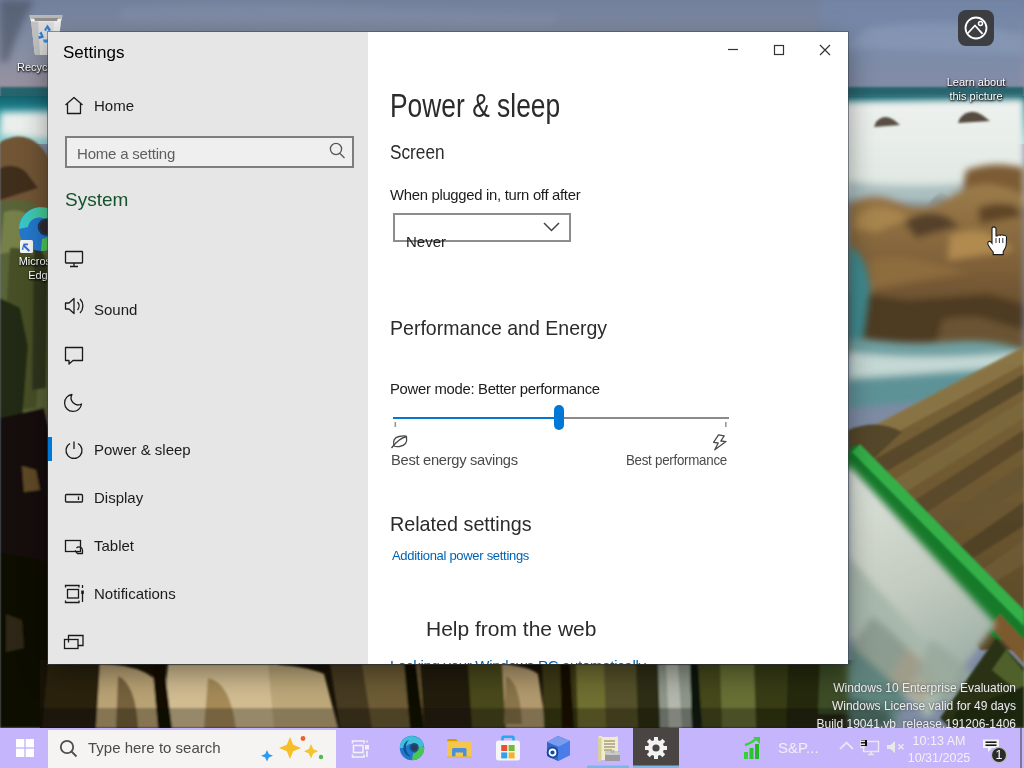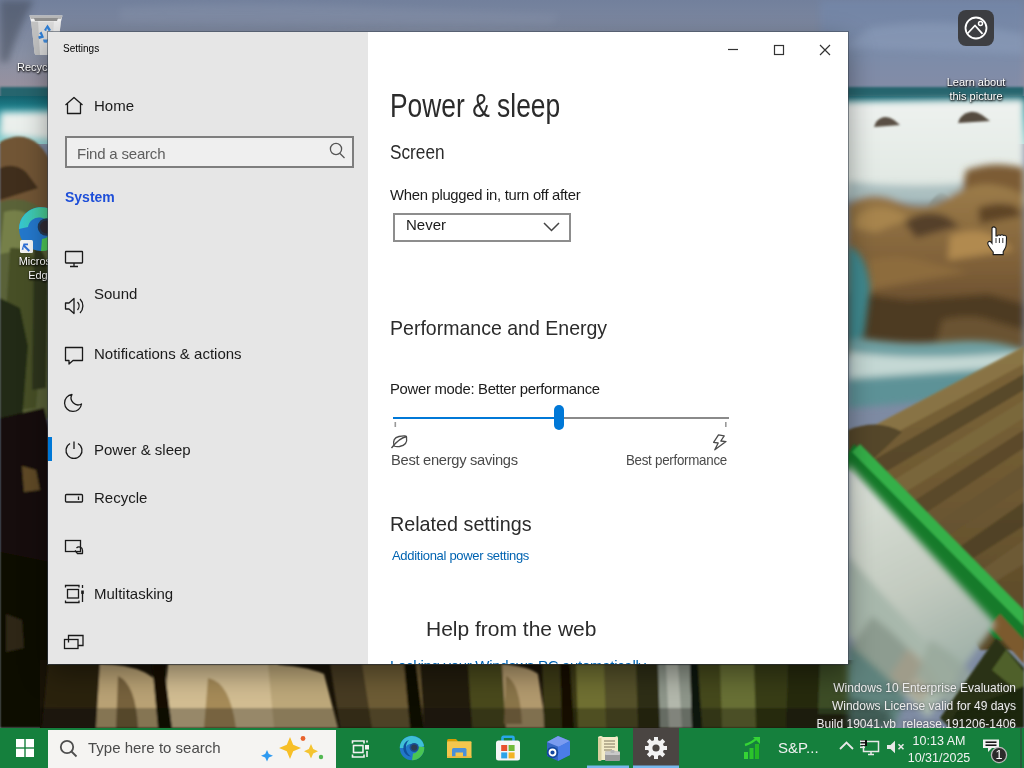--- a/index.html
+++ b/index.html
@@ -6,21 +6,21 @@
   body{width:1024px;height:768px;overflow:hidden;font-family:"Liberation Sans",sans-serif;}
   #desktop{position:relative;width:1024px;height:768px;overflow:hidden;background:#7e8ba3;}
   #wall{position:absolute;left:0;top:0;}
   .dicon-label{color:#fff;text-align:center;font-size:11px;line-height:14px;
     text-shadow:0 1px 2px rgba(0,0,0,.9),1px 1px 2px rgba(0,0,0,.8);}
   
   #win{position:absolute;left:48px;top:32px;width:800px;height:632px;background:#ffffff;
     box-shadow:0 10px 26px rgba(0,0,0,.4),0 0 0 1px rgba(70,80,95,.55);}
   #sidebar{position:absolute;left:0;top:0;width:320px;height:632px;background:#e6e6e6;}
   #content{position:absolute;left:320px;top:0;width:480px;height:632px;background:#fff;overflow:hidden;}
-  #title{position:absolute;left:15px;top:11px;font-size:10px;color:#000;}
+  #title{position:absolute;left:15px;top:11px;font-size:17px;color:#000;}
   .navrow{position:absolute;left:0;width:320px;height:36px;color:#1b1b1b;font-size:15px;text-align:right;}
   .navrow .lb{position:absolute;left:46px;top:3px;white-space:nowrap;}
   #selbar{position:absolute;left:0px;top:405px;width:4px;height:24px;background:#0078d7;}
   .h1{color:#2b2b2b;}
   a.blue{color:#0063b1;text-decoration:none;}
 </style>
 </head>
 <body>
 <div id="desktop">
 
@@ -238,36 +238,36 @@
     Windows 10 Enterprise Evaluation<br>Windows License valid for 49 days<br>Build 19041.vb_release.191206-1406
   </div>
 
   <div id="win">
     <div id="sidebar">
       <div id="title">Settings</div>
       <div class="navrow" style="top:62px;">
           <span class="lb">Home</span>
         </div>
       <div style="position:absolute;left:17px;top:104px;width:289px;height:32px;border:2px solid #7e7e7e;background:#efefef;box-sizing:border-box;"></div>
-      <div style="position:absolute;left:29px;top:113px;font-size:15px;color:#5e5e5e;letter-spacing:-0.2px;">Find a search</div>
-      <div style="position:absolute;left:17px;top:157px;font-size:14px;font-weight:bold;color:#1d4ed8;">System</div>
-      <div class="navrow" style="top:250px;">
+      <div style="position:absolute;left:29px;top:113px;font-size:15px;color:#5e5e5e;letter-spacing:-0.2px;">Home a setting</div>
+      <div style="position:absolute;left:17px;top:157px;font-size:19px;font-weight:normal;color:#14532d;">System</div>
+      <div class="navrow" style="top:266px;">
           <span class="lb">Sound</span>
-        </div>
-      <div class="navrow" style="top:310px;">
-          <span class="lb">Notifications &amp; actions</span>
         </div>
       <div class="navrow" style="top:406px;">
           <span class="lb">Power &amp; sleep</span>
         </div>
       <div class="navrow" style="top:454px;">
-          <span class="lb">Recycle</span>
+          <span class="lb">Display</span>
+        </div>
+      <div class="navrow" style="top:502px;">
+          <span class="lb">Tablet</span>
         </div>
       <div class="navrow" style="top:550px;">
-          <span class="lb">Multitasking</span>
+          <span class="lb">Notifications</span>
         </div>
       <svg style="position:absolute;left:0;top:0;pointer-events:none;" width="320" height="632" viewBox="0 0 320 632">
       <g fill="none" stroke="#1a1a1a" stroke-width="1.3">
 
         <path d="M17.5 73 L26 65.5 L34.5 73 M19.5 71.5 L19.5 81.5 L32.5 81.5 L32.5 71.5" stroke-linejoin="round"></path>
 
         <circle cx="288" cy="117" r="5.6" stroke="#555"></circle>
         <path d="M292 121.5 L296.5 126" stroke="#555"></path>
 
         <rect x="17.5" y="219.5" width="17" height="11.5" rx="0.5"></rect>
@@ -297,21 +297,21 @@
         <rect x="16.5" y="607.5" width="13.5" height="9"></rect>
       </g>
       </svg>
       <div id="selbar"></div>
     </div>
     <div id="content">
       <div class="h1" style="position:absolute;left:22px;top:55px;font-size:33px;transform:scaleX(0.80);transform-origin:0 0;white-space:nowrap;">Power &amp; sleep</div>
       <div class="h1" style="position:absolute;left:22px;top:108px;font-size:21px;transform:scaleX(0.82);transform-origin:0 0;white-space:nowrap;">Screen</div>
       <div style="position:absolute;left:22px;top:154px;font-size:15px;color:#1b1b1b;letter-spacing:-0.3px;transform:scaleX(0.99);transform-origin:0 0;white-space:nowrap;">When plugged in, turn off after</div>
       <div style="position:absolute;left:25px;top:181px;width:178px;height:29px;border:2px solid #8d8d8d;box-sizing:border-box;background:#fff;">
-        <span style="position:absolute;left:11px;top:1px;font-size:15px;color:#1b1b1b;">Never</span>
+        <span style="position:absolute;left:11px;top:18px;font-size:15px;color:#1b1b1b;">Never</span>
       </div>
       <div class="h1" style="position:absolute;left:22px;top:284px;font-size:21px;transform:scaleX(0.93);transform-origin:0 0;white-space:nowrap;">Performance and Energy</div>
       <div style="position:absolute;left:22px;top:348px;font-size:15px;color:#1b1b1b;letter-spacing:-0.3px;transform:scaleX(0.99);transform-origin:0 0;white-space:nowrap;">Power mode: Better performance</div>
       <div style="position:absolute;left:25px;top:385px;width:336px;height:2px;background:#8a8a8a;"></div>
       <div style="position:absolute;left:25px;top:385px;width:166px;height:2px;background:#0078d7;"></div>
       <div style="position:absolute;left:186px;top:373px;width:10px;height:25px;border-radius:5px;background:#0078d7;"></div>
       <div style="position:absolute;left:23px;top:419px;font-size:15px;color:#4a4a4a;letter-spacing:-0.3px;transform:scaleX(0.98);transform-origin:0 0;white-space:nowrap;">Best energy savings</div>
       <div style="position:absolute;left:359px;top:419px;font-size:15px;color:#4a4a4a;letter-spacing:-0.3px;transform:scaleX(0.89) translateX(-100%);transform-origin:0 0;white-space:nowrap;">Best performance</div>
       <div class="h1" style="position:absolute;left:22px;top:480px;font-size:21px;transform:scaleX(0.94);transform-origin:0 0;white-space:nowrap;">Related settings</div>
       <a class="blue" style="position:absolute;left:24px;top:516px;font-size:13px;letter-spacing:-0.3px;transform:scaleX(1.0);transform-origin:0 0;white-space:nowrap;">Additional power settings</a>
@@ -331,21 +331,21 @@
       </svg>
     </div>
 
     <svg style="position:absolute;right:0;top:0;" width="140" height="31" viewBox="0 0 140 31">
       <line x1="20" y1="17.5" x2="30" y2="17.5" stroke="#333" stroke-width="1.2"></line>
       <rect x="66.5" y="13.5" width="9" height="9" fill="none" stroke="#333" stroke-width="1.2"></rect>
       <path d="M112 13 L122 23 M122 13 L112 23" stroke="#333" stroke-width="1.2"></path>
     </svg>
   </div>
 
-  <div id="taskbar" style="position:absolute;left:0;top:728px;width:1024px;height:40px;background:#15803d;">
+  <div id="taskbar" style="position:absolute;left:0;top:728px;width:1024px;height:40px;background:#c4b5fd;">
     <svg width="1024" height="40" viewBox="0 0 1024 40">
 
       <g fill="#ffffff" transform="translate(16,11)">
         <rect x="0" y="0" width="8.3" height="8.3"></rect>
           <rect x="9.7" y="0" width="8.3" height="8.3"></rect>
         <rect x="0" y="9.7" width="8.3" height="8.3"></rect>
           <rect x="9.7" y="9.7" width="8.3" height="8.3"></rect>
       </g>
 
       <rect x="48" y="2" width="288" height="38" fill="#f5f4f2"></rect>

